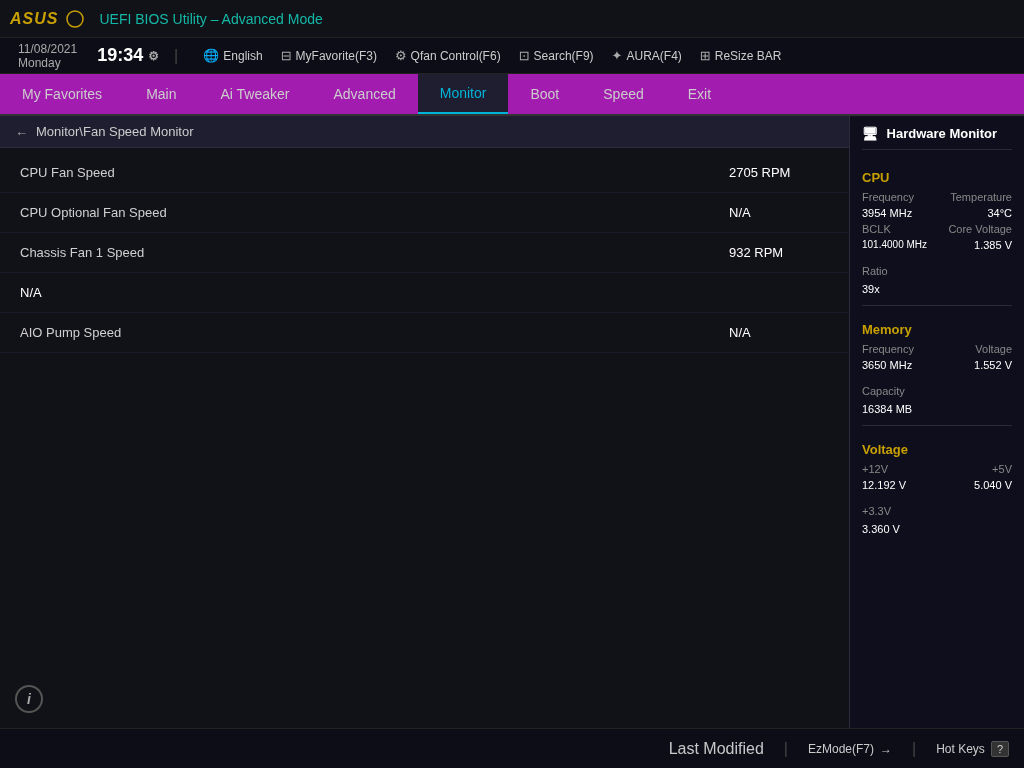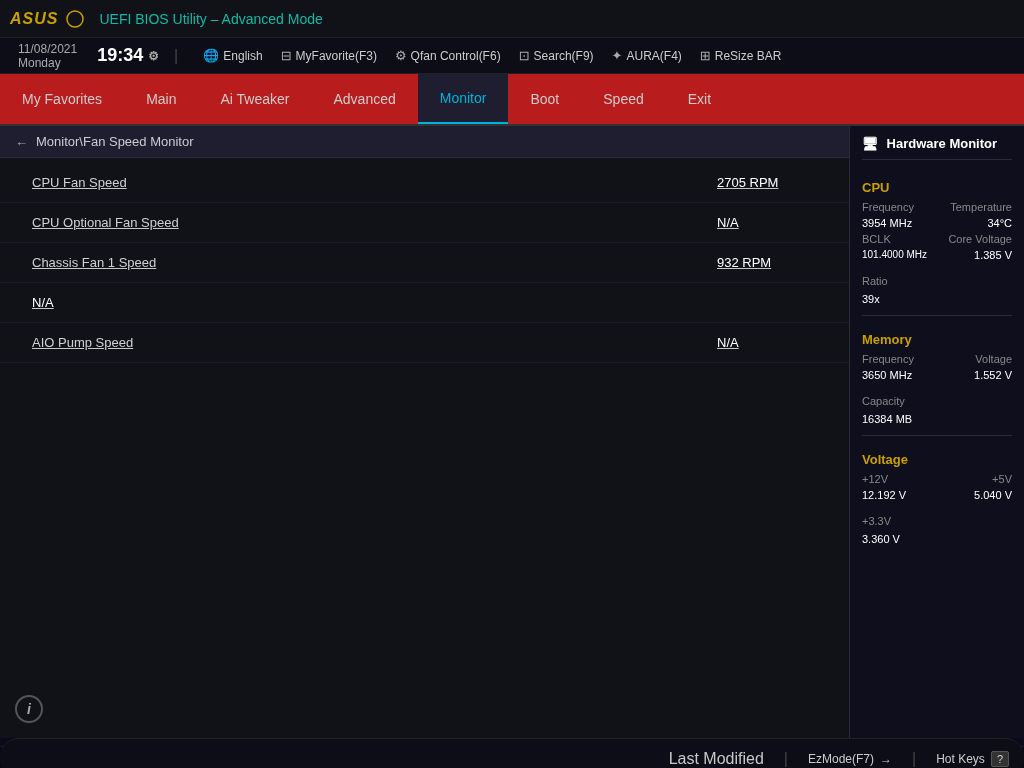--- a/index.html
+++ b/index.html
@@ -104,22 +104,22 @@
       font-size: 12px;
       cursor: pointer;
     }
     .toolbar-icon { font-size: 13px; color: #aaa; }
     .toolbar-divider { color: #444; }
 
     
     .nav-bar {
       display: flex;
       align-items: flex-start;
-      background: #b91c1c;
-      height: 52px;
+      background: #a21caf;
+      height: 42px;
       border-bottom: 2px solid #333;
       position: relative;
       z-index: 10;
     }
     .nav-item {
       padding: 0 22px;
       height: 100%;
       display: flex;
       align-items: center;
       color: #ccc;
@@ -163,23 +163,22 @@
     }
     .breadcrumb-arrow { color: #aaa; }
 
     
     .fan-table {
       padding: 5px 0;
     }
     .fan-row {
       display: flex;
       align-items: flex-start;
-      padding: 12px 32px;
+      padding: 12px 20px;
       border-bottom: 1px solid #1a1a28;
-      text-decoration: underline;
     }
     .fan-label {
       flex: 1;
       color: #d0d0d0;
       font-size: 13px;
     }
     .fan-value {
       color: #ffffff;
       font-size: 13px;
       min-width: 100px;
@@ -260,21 +259,20 @@
       display: flex;
       align-items: center;
       justify-content: flex-end;
       background: #0d0d18;
       height: 40px;
       padding: 0 15px;
       border-top: 1px solid #222;
       gap: 20px;
       position: relative;
       z-index: 10;
-      border-radius: 19px;
     }
     .footer-item {
       display: flex;
       align-items: center;
       gap: 6px;
       color: #ccc;
       font-size: 12px;
       cursor: pointer;
     }
     .footer-badge {

